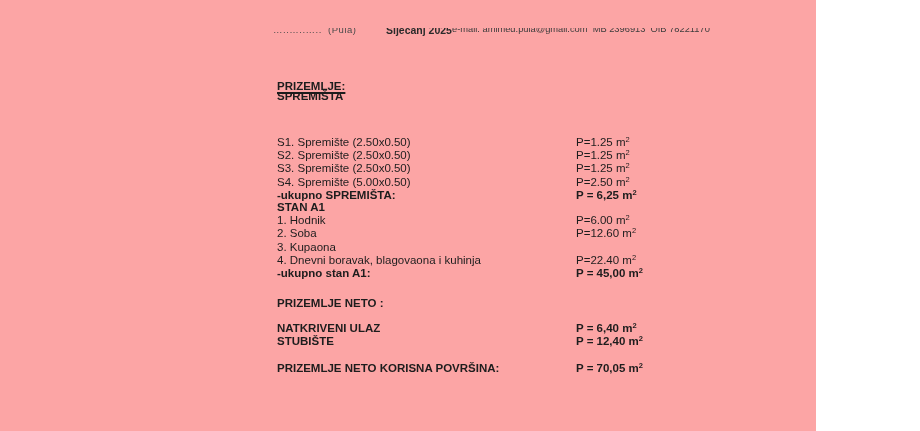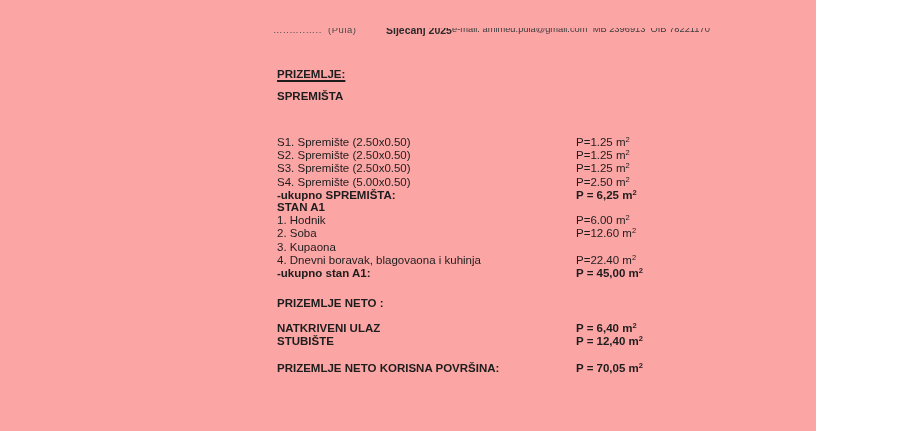--- a/index.html
+++ b/index.html
@@ -30,21 +30,21 @@
 <body>
 
 <div class="page">
 
   <div class="header">
     <span class="h-place">…..…..…..  (Pula)</span>
     <span class="h-date">Siječanj 2025</span>
     <span class="h-contact">e-mail: amimed.pula@gmail.com  MB 2396913  OIB 78221170</span>
   </div>
 
-  <div class="block" style="top:68px;">
+  <div class="block" style="top:80px;">
     <span class="title">PRIZEMLJE:</span>
   </div>
 
   <div class="block" style="top:90px;">
     <span class="heading">SPREMIŠTA</span>
   </div>
 
   <div class="block" style="top:116px;margin-top:20px;">
     <div class="row">
       <span class="lab">S1. Spremište (2.50x0.50)</span>

